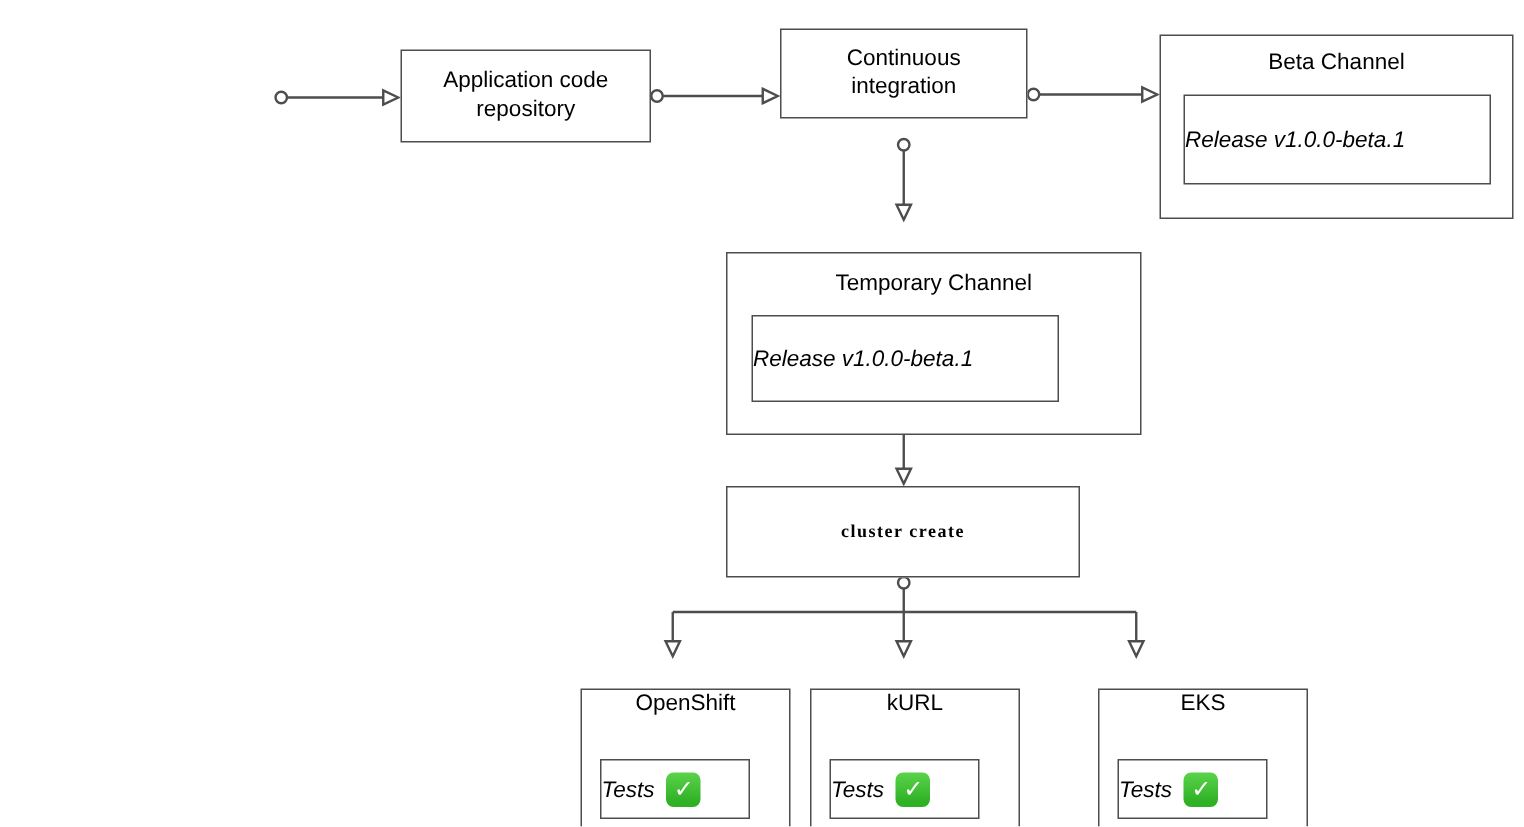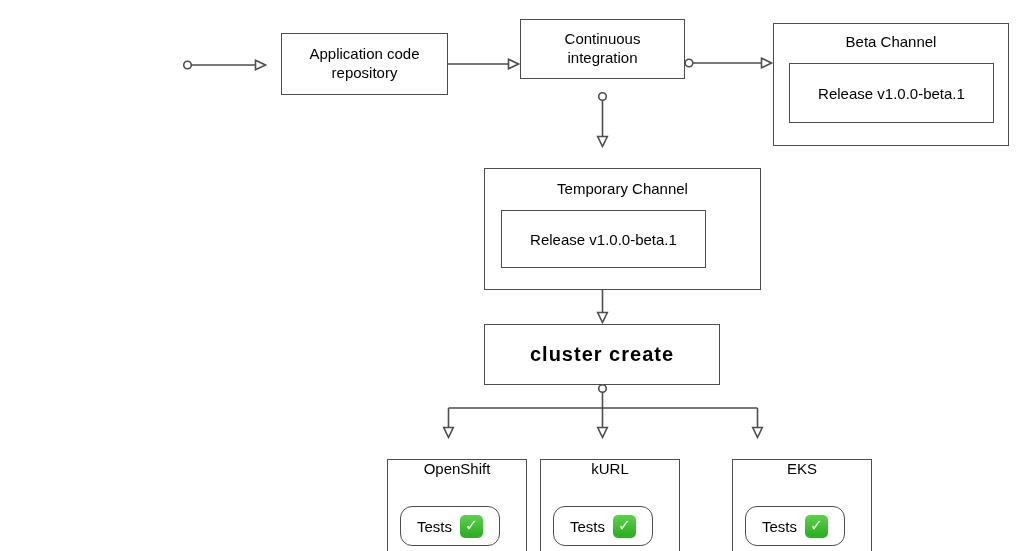--- a/index.html
+++ b/index.html
@@ -21,39 +21,39 @@
     display:flex;align-items:center;justify-content:center;text-align:center;
     font-size:15px;line-height:1.25;color:var(--text);
   }
   .container-node{
     position:absolute;border:1.8px solid var(--stroke);background:var(--background);
     text-align:center;font-size:15px;color:var(--text);margin-top:20px;
   }
   .container-title{display:block;text-align:center;font-size:15px;}
   .inner-box{
     position:absolute;border:1.6px solid var(--stroke);background:var(--background);
-    display:flex;align-items:center;justify-content:center;text-align:center;
-    font-size:15px;color:var(--text);
+    display:flex;align-items:center;text-align:center;
+    font-size:15px;color:var(--text);font-style:italic;
   }
-  .mono{font-family:Liberation Sans, sans-serif;font-weight:bold;font-size:20px;letter-spacing:1px;}
+  .mono{font-family:Liberation Serif, serif;font-weight:bold;font-size:12px;letter-spacing:1px;}
 
   
   .n-tag{left:4px;top:41px;width:180px;height:48px;}
-  .n-repo{left:281px;top:33px;width:167px;height:62px;padding:0 10px;}
+  .n-repo{left:267px;top:33px;width:167px;height:62px;padding:0 10px;}
   .n-ci{left:520px;top:19px;width:165px;height:60px;padding:0 24px;}
   .n-beta{left:773px;top:3px;width:236px;height:123px;padding-top:9px;}
   .n-beta .inner-box{left:15px;top:39px;width:205px;height:60px;}
   .n-temp{left:484px;top:148px;width:277px;height:122px;padding-top:11px;}
   .n-temp .inner-box{left:16px;top:41px;width:205px;height:58px;}
   .n-cluster{left:484px;top:324px;width:236px;height:61px;}
   .cluster-box{position:absolute;width:140px;height:101px;top:439px;}
   .c-openshift{left:387px;}
   .c-kurl{left:540px;}
   .c-eks{left:732px;}
-  .cluster-box .inner-box{left:12px;top:46px;width:100px;height:40px;gap:8px;border-radius:12px;}
+  .cluster-box .inner-box{left:12px;top:46px;width:100px;height:40px;gap:8px;}
 
   .check-icon{
     display:inline-flex;align-items:center;justify-content:center;
     width:23px;height:23px;border-radius:5px;
     background:linear-gradient(180deg,var(--check-green-light) 0%,var(--check-green) 85%);
     color:var(--check-mark);font-size:16px;font-weight:bold;line-height:1;
     font-family:"DejaVu Sans",sans-serif;
   }
 </style>
 </head>

